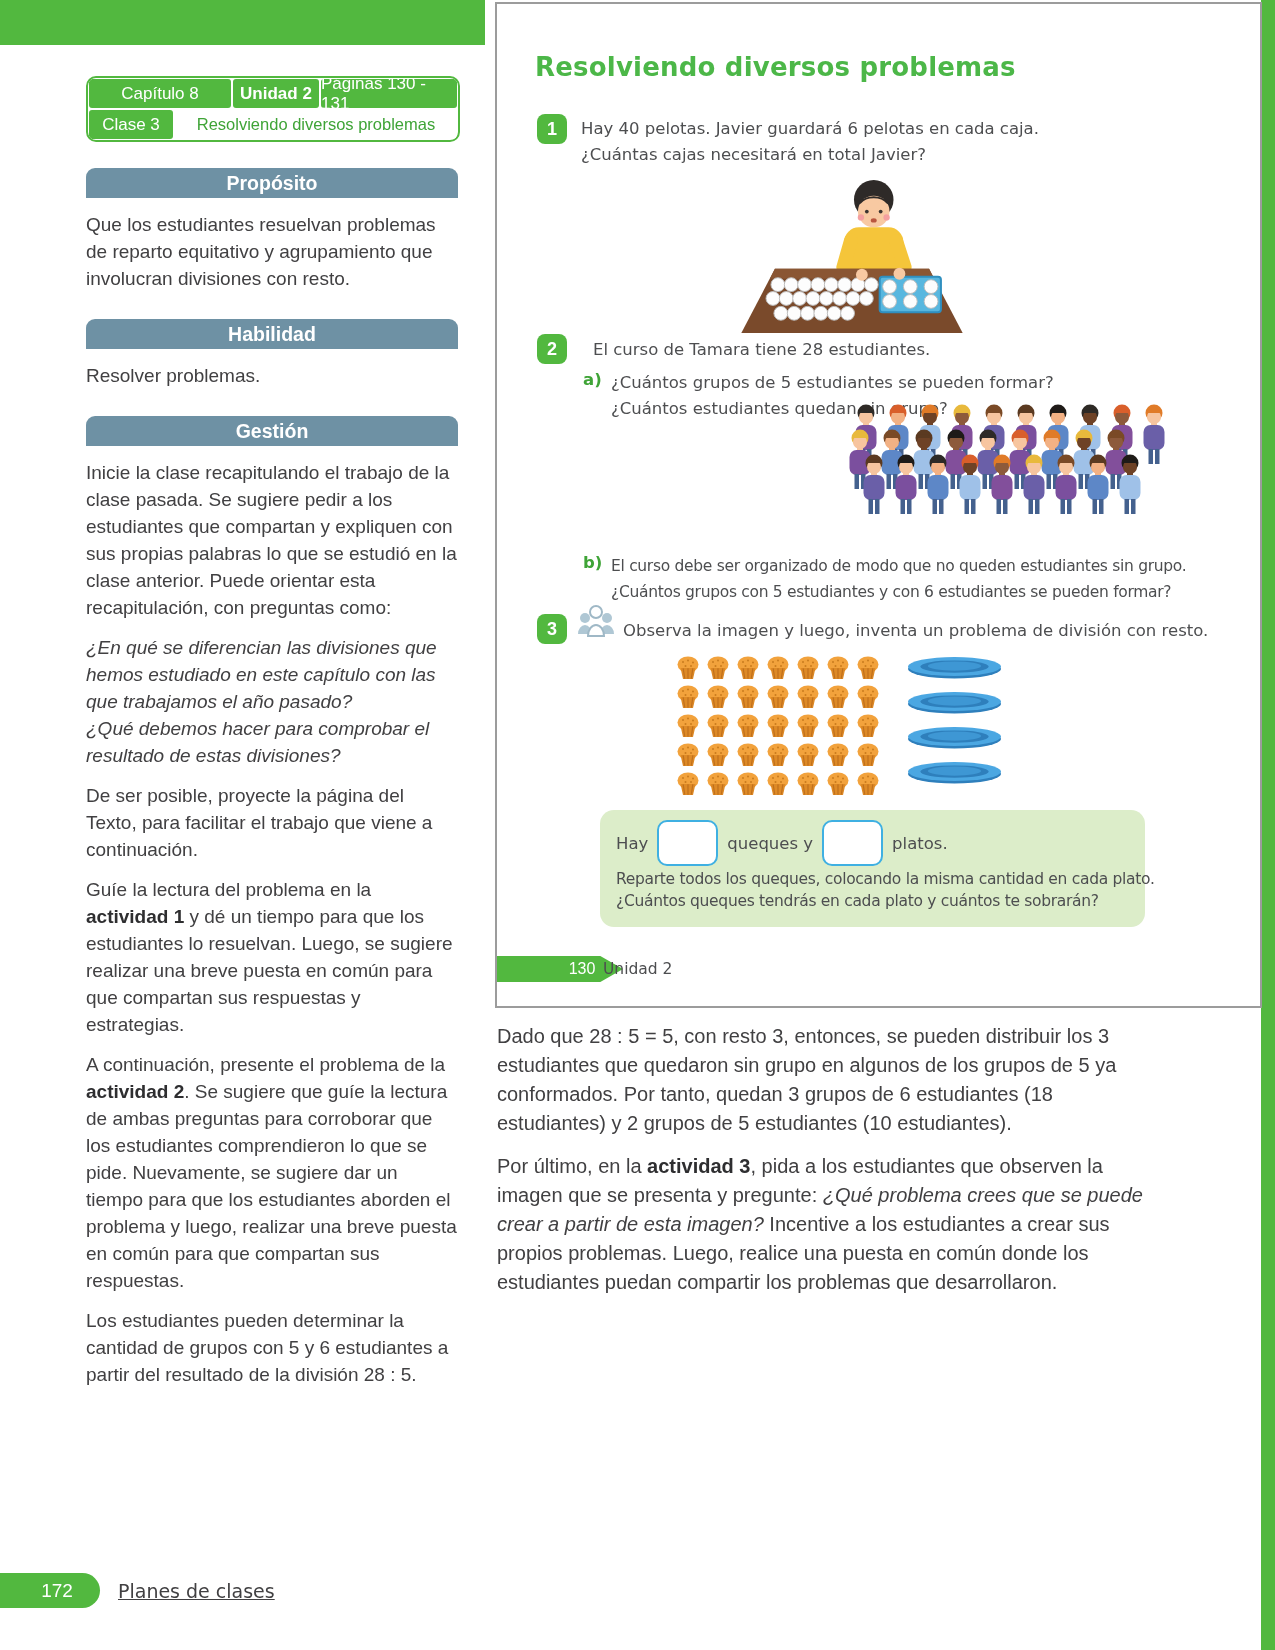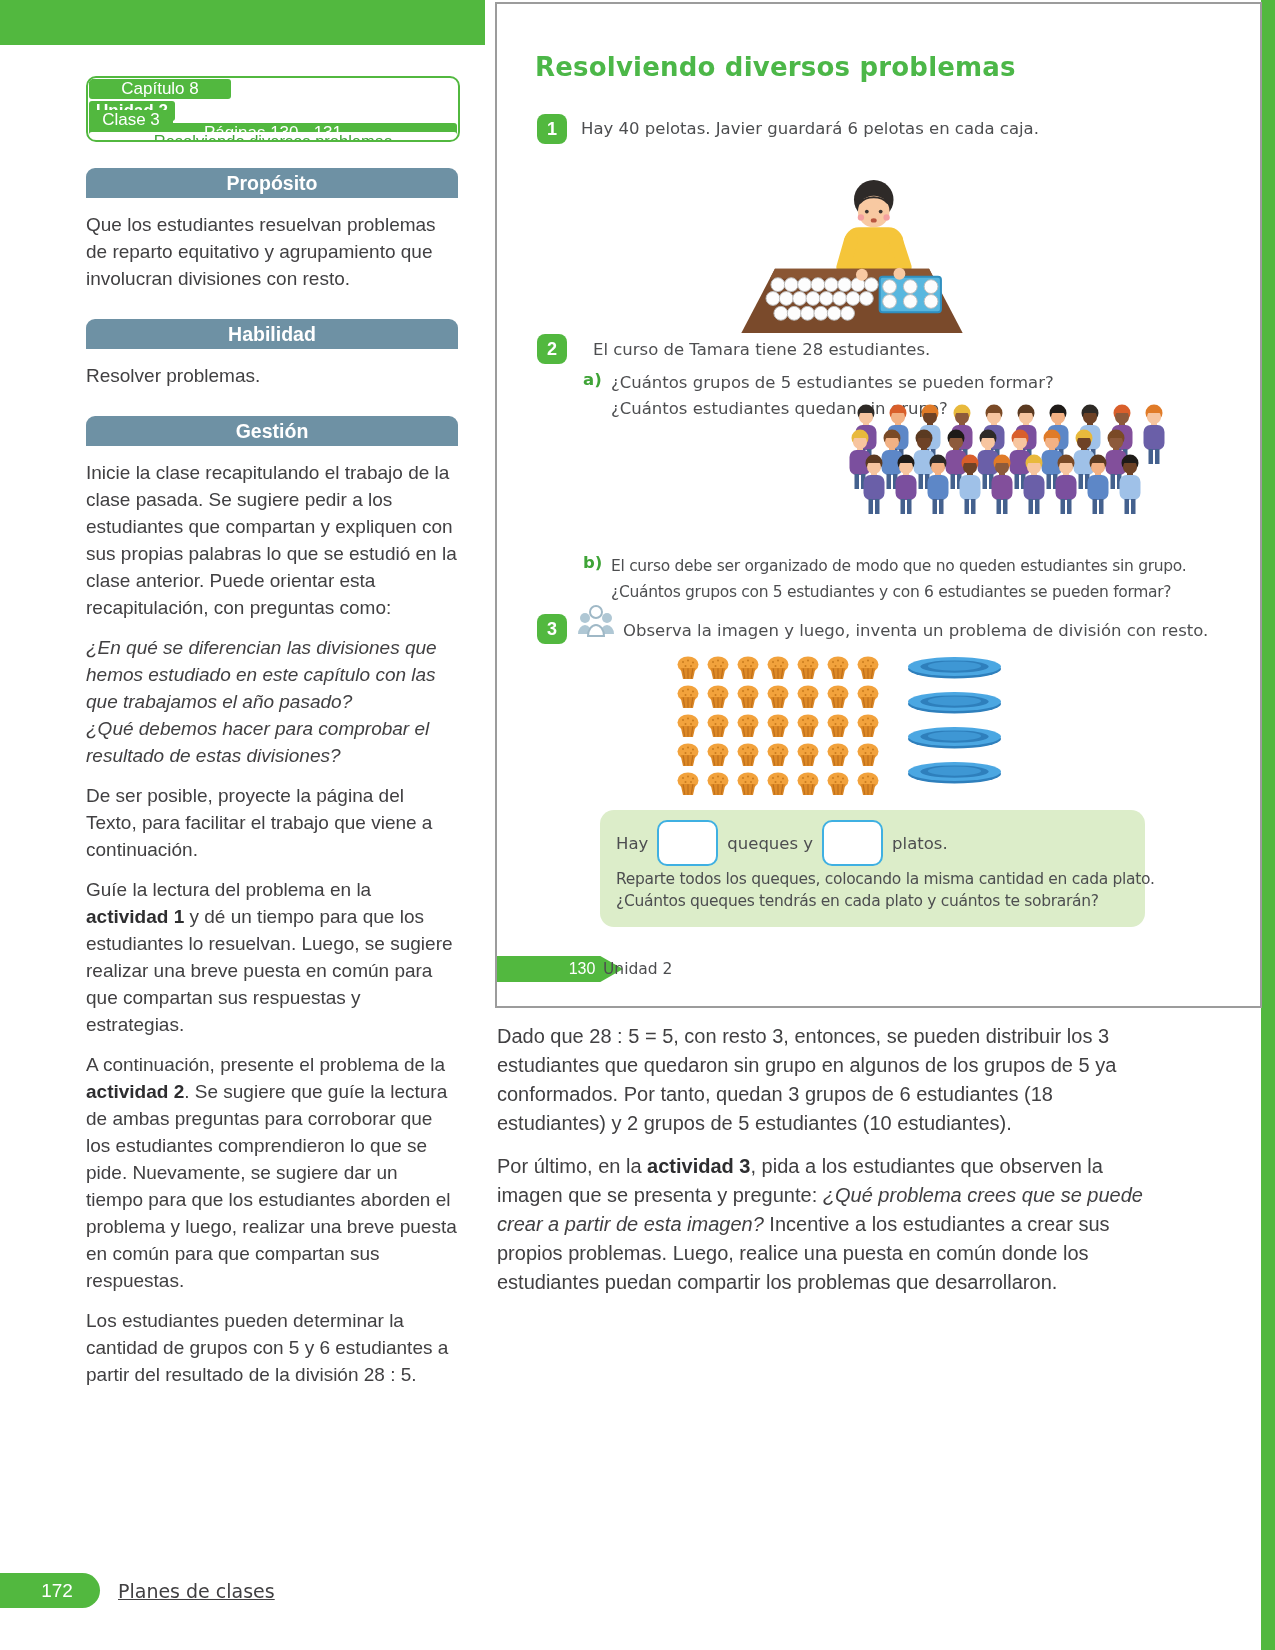--- a/index.html
+++ b/index.html
@@ -6,21 +6,21 @@
   .canvas{position:relative;width:1275px;height:1650px;background:#fff;overflow:hidden;
           font-family:"Liberation Sans",sans-serif;color:#414042;}
 
   
   .top-bar{position:absolute;left:0;top:0;width:485px;height:45px;background:#52B83F;}
   .right-strip{position:absolute;left:1261px;top:0;width:14px;height:1650px;background:#52B83F;}
 
   
   .header-table{position:absolute;left:86px;top:76px;width:370px;border:2px solid #52B83F;
                 border-radius:10px;overflow:hidden;background:#fff;}
-  .ht-row{display:flex;height:31px;flex-direction:column;}
+  .ht-row{display:flex;height:31px;}
   .ht-cell{display:flex;align-items:center;justify-content:center;font-size:17px;margin:1px;border-radius:3px;}
   .ht-cell.g{background:#52B83F;color:#fff;}
   .ht-cell.t{background:#fff;color:#3FA437;font-size:16.5px;}
   .w-cap{width:142px;} .w-uni{width:86px;font-weight:bold;} .w-pag{flex:1;} .w-clase{width:84px;} .flex1{flex:1;}
 
   
   #left-col{position:absolute;left:86px;top:168px;width:372px;font-size:19px;line-height:27px;}
   .bar{height:30px;background:#6E91A4;border-radius:9px 9px 0 0;color:#fff;font-weight:bold;
        font-size:19.5px;display:flex;align-items:center;justify-content:center;}
   .bar.mt{margin-top:27px;}
@@ -108,20 +108,21 @@
     <p class="lp"><span>A continuación, presente el problema de la </span><b>actividad 2</b><span>. Se sugiere que guíe la lectura de ambas preguntas para corroborar que los estudiantes comprendieron lo que se pide. Nuevamente, se sugiere dar un tiempo para que los estudiantes aborden el problema y luego, realizar una breve puesta en común para que compartan sus respuestas.</span></p>
     <p class="lp">Los estudiantes pueden determinar la cantidad de grupos con 5 y 6 estudiantes a partir del resultado de la división 28 : 5.</p>
   </div>
 
   <div class="tb-page">
     <div class="tb-title">Resolviendo diversos problemas</div>
 
     <div class="badge" style="left:40px;top:110px;">1</div>
     <div class="abs" style="left:84px;top:112px;">
       <div class="tb-line">Hay 40 pelotas. Javier guardará 6 pelotas en cada caja.</div>
+      <div class="tb-line">¿Cuántas cajas necesitará en total Javier?</div>
     </div>
     <svg class="abs" style="left:225px;top:166px;" width="260" height="168" viewBox="0 0 260 170">
 
       <circle cx="152" cy="30" r="20" fill="#2E2A28"></circle>
       <circle cx="152" cy="42" r="16" fill="#F8C9A2"></circle>
       <path d="M135 36 a18 14 0 0 1 34 0 l-4 -2 a15 11 0 0 0 -26 0 z" fill="#2E2A28"></path>
       <circle cx="145" cy="42" r="1.9" fill="#3A3430"></circle>
         <circle cx="159" cy="42" r="1.9" fill="#3A3430"></circle>
       <circle cx="139" cy="48" r="3.2" fill="#F4A0A0"></circle>
         <circle cx="165" cy="48" r="3.2" fill="#F4A0A0"></circle>

